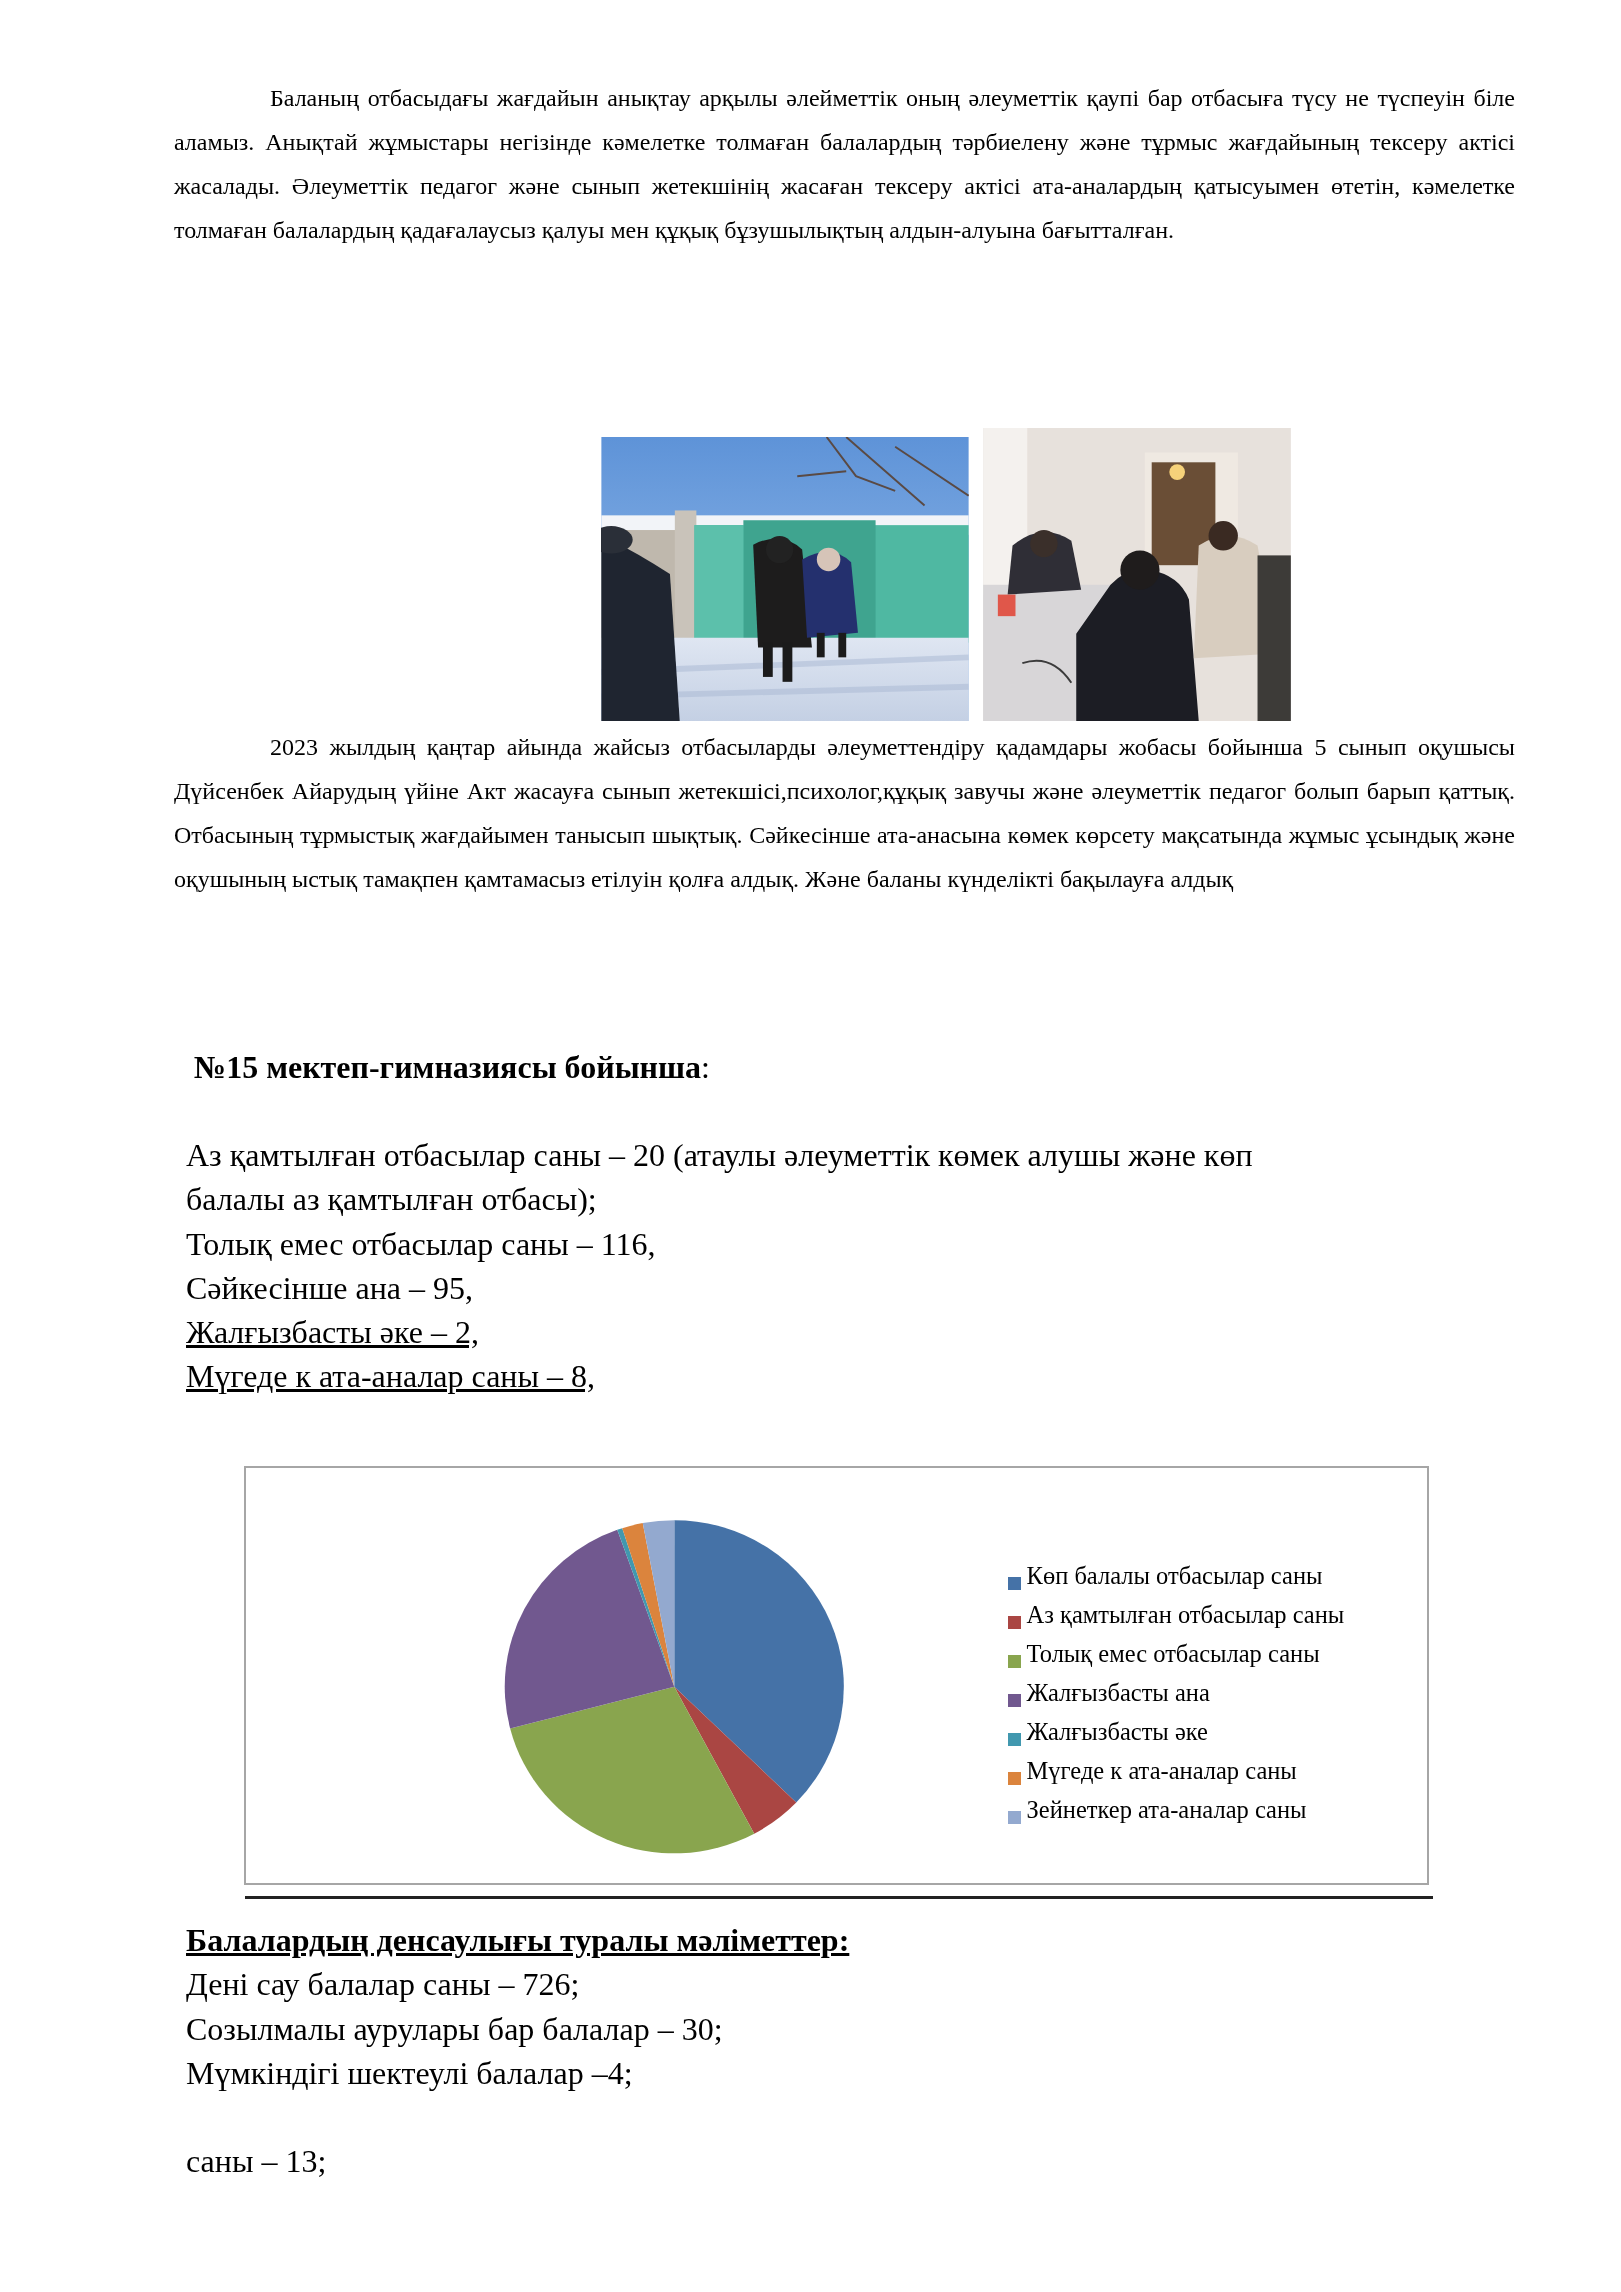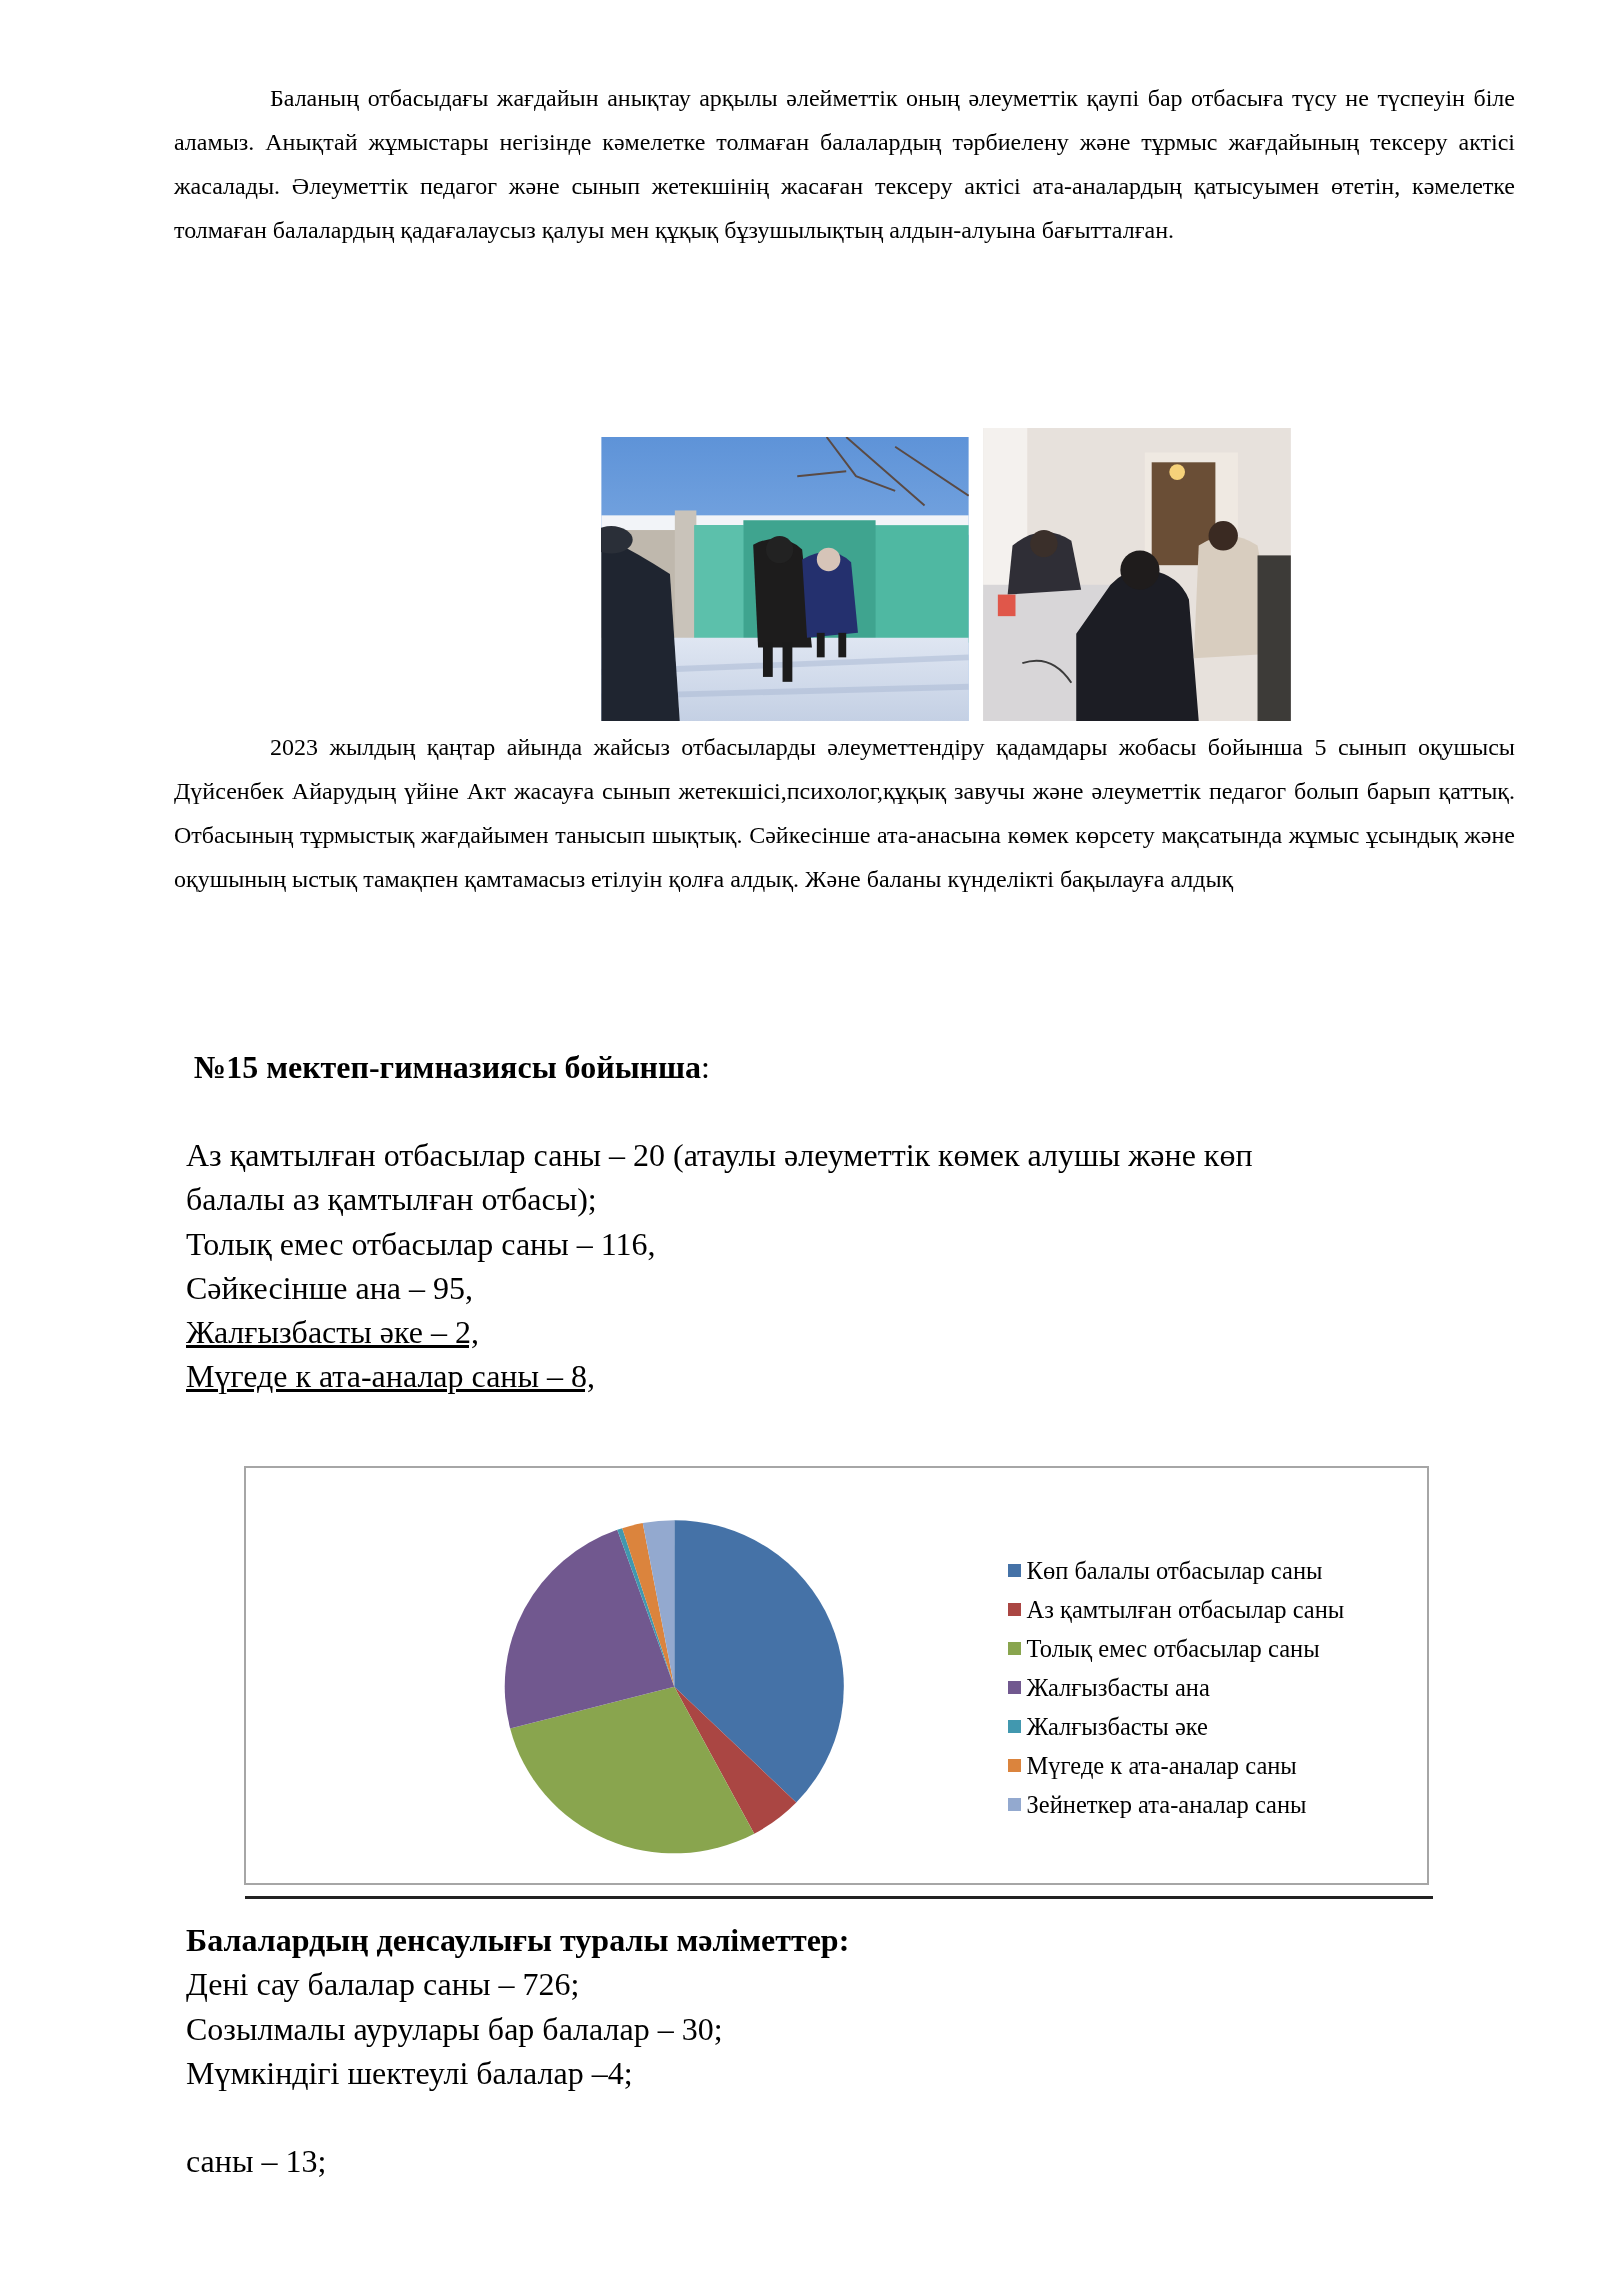--- a/index.html
+++ b/index.html
@@ -11,21 +11,21 @@
   .para .indent { display:inline-block; width:96px; }
   .para::after { content:""; }
   .line { position:absolute; left:174px; font-size:32px; line-height:44px; white-space:nowrap; margin:12px; }
   .bold { font-weight:bold; }
   .ul { text-decoration:underline; }
   .photo { position:absolute; overflow:hidden; }
   .chart-box { position:absolute; left:244px; top:1466px; width:1185px; height:419px;
                border:2.9px solid #a6a6a6; background:#fff; box-sizing:border-box; }
   .rule { position:absolute; left:245px; top:1896px; width:1188px; height:2.9px; background:#222; }
   .legend { position:absolute; left:1008px; top:1553px; }
-  .legend-item { display:flex; align-items:center; height:39px; font-size:24.5px; white-space:nowrap; }
+  .legend-item { display:flex; align-items:flex-end; height:39px; font-size:24.5px; white-space:nowrap; }
   .swatch { width:12.7px; height:12.7px; margin-right:5.9px; display:inline-block; }
 </style>
 </head>
 <body>
 
 <div class="page">
 
   <p class="para" style="top:76px;"><span class="indent"></span><span>Баланың отбасыдағы жағдайын анықтау арқылы әлейметтік оның әлеуметтік қаупі бар отбасыға түсу не түспеуін біле аламыз. Анықтай жұмыстары негізінде кәмелетке толмаған балалардың тәрбиелену және тұрмыс жағдайының тексеру актісі жасалады. Әлеуметтік педагог және сынып жетекшінің жасаған тексеру актісі ата-аналардың қатысуымен өтетін, кәмелетке толмаған балалардың қадағалаусыз қалуы мен құқық бұзушылықтың алдын-алуына бағытталған.</span></p>
 
   <div class="photo" style="left:601px; top:437px; width:368px; height:284px;">
@@ -129,20 +129,20 @@
           <span>Мүгеде к ата-аналар саны</span>
         </div>
       <div class="legend-item">
           <span class="swatch" style="background:#93a9cf"></span>
           <span>Зейнеткер  ата-аналар саны</span>
         </div>
     </div>
   </div>
   <div class="rule"></div>
 
-  <p class="line bold" style="top:1906px;">Балалардың денсаулығы туралы мәліметтер:</p>
+  <p class="line bold" style="top:1906px;text-decoration:underline;">Балалардың денсаулығы туралы мәліметтер:</p>
   <p class="line" style="top:1950px;">Дені сау балалар саны – 726;</p>
   <p class="line" style="top:1995px;">Созылмалы аурулары бар балалар – 30;</p>
   <p class="line" style="top:2039px;">Мүмкіндігі шектеулі балалар –4;</p>
   <p class="line" style="top:2127px;">саны – 13;</p>
 
 </div>
 
 
 </body></html>

